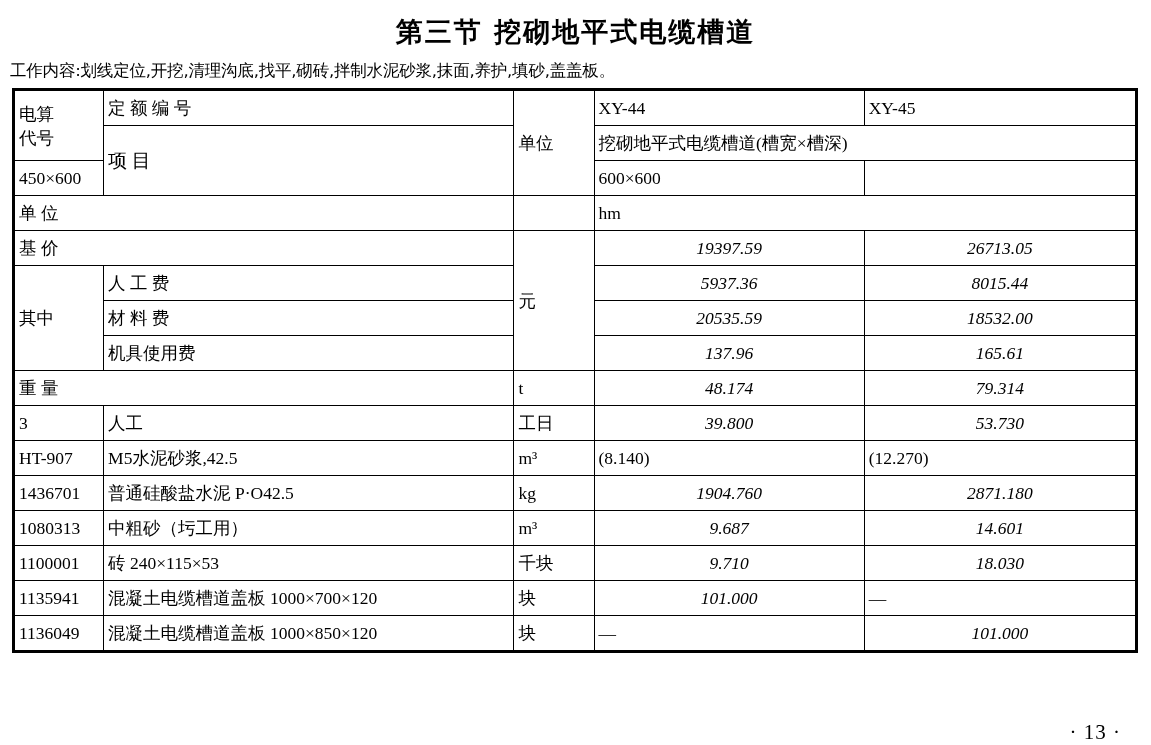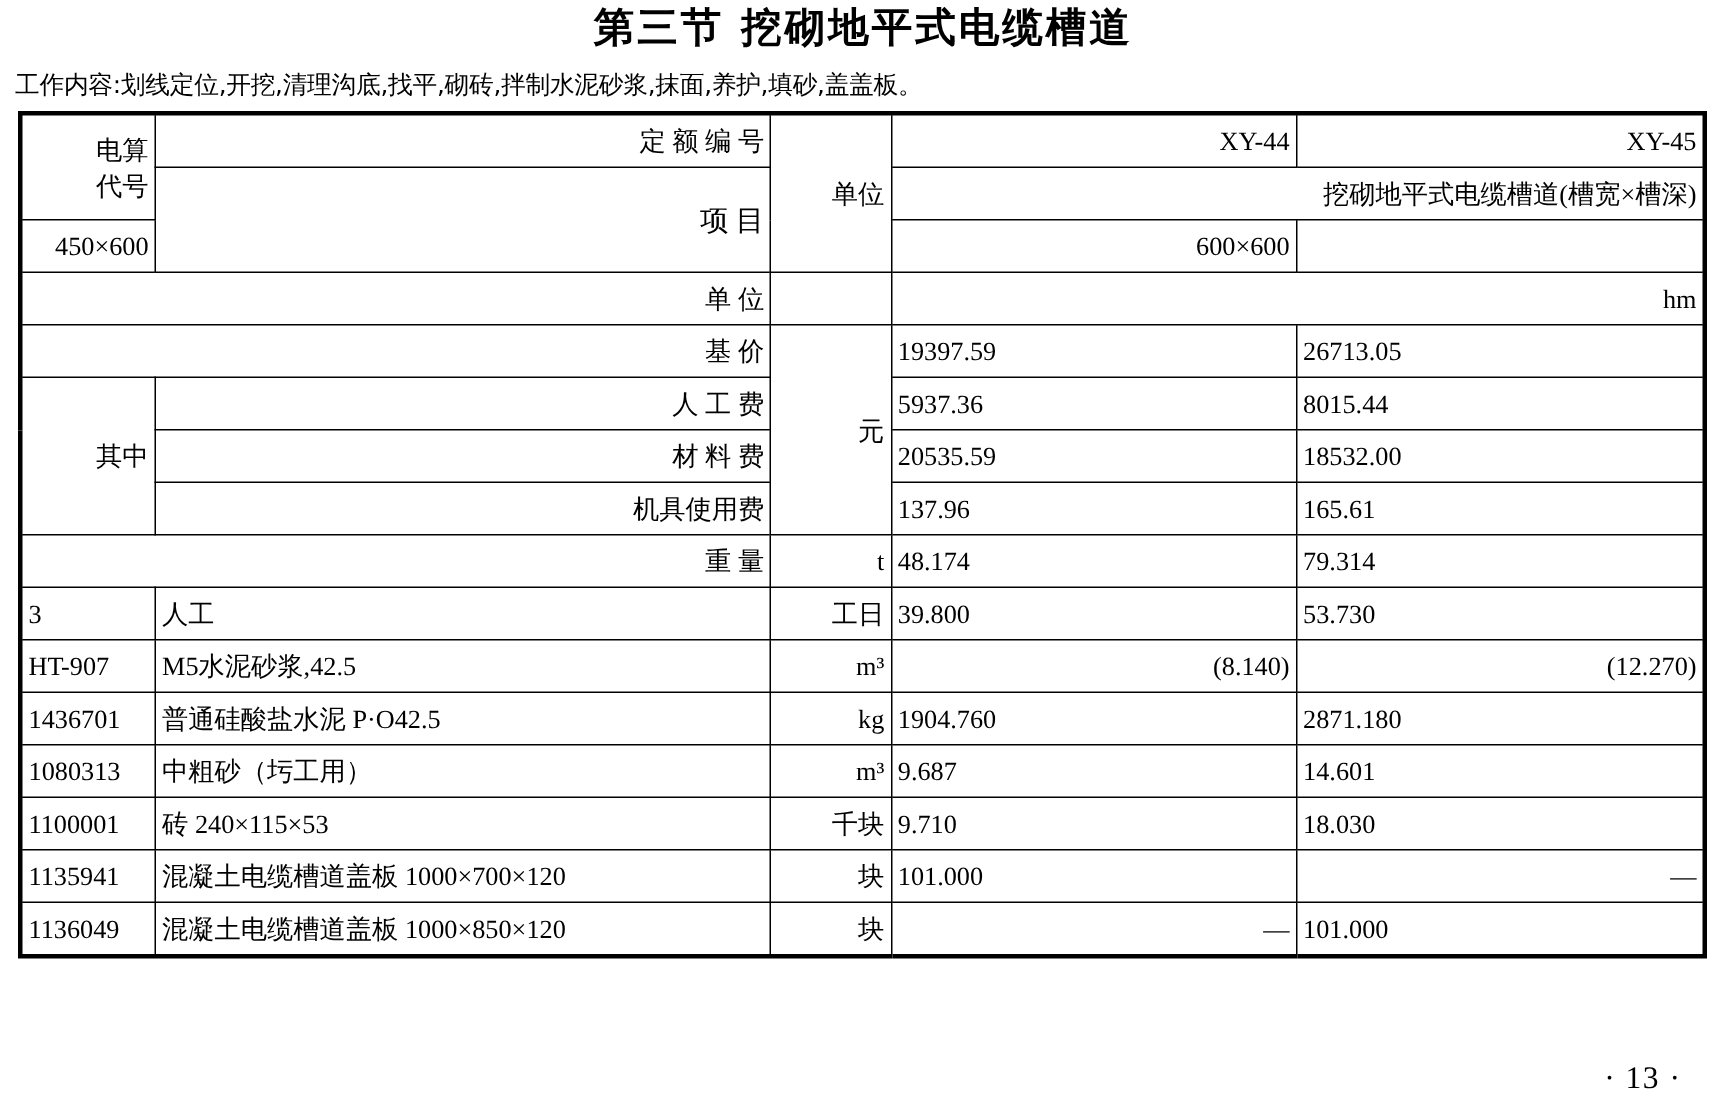--- a/index.html
+++ b/index.html
@@ -19,20 +19,21 @@
     position: relative;
     width: 1151px;
     height: 745px;
     box-sizing: border-box;
   }
   .title {
     text-align: center;
     font-size: 27px;
     font-weight: bold;
     letter-spacing: 2px;
+    margin-top: 14px;
     margin-bottom: 10px;
     font-family: "DejaVu Serif", "Liberation Serif", serif;
   }
   .worknote {
     font-size: 16.5px;
     margin: 0 0 6px 10px;
     font-family: "DejaVu Sans", sans-serif;
     letter-spacing: -0.2px;
   }
   table.main {
@@ -46,22 +47,22 @@
     padding: 2px 4px;
     font-size: 17.5px;
     vertical-align: middle;
     height: 30px;
     font-family: "Liberation Serif", "DejaVu Serif", serif;
   }
   table.main {
     border: 3px solid #000;
   }
   .cjk { font-family: "DejaVu Sans", "Liberation Sans", sans-serif; }
-  .c { text-align: right; }
-  .r { text-align: left; padding-right: 22px; }
+  .c { text-align: left; }
+  .r { text-align: center; padding-right: 22px; font-style: italic; }
   .l { text-align: left; padding-left: 6px; }
   .num { font-family: "Liberation Serif", "DejaVu Serif", serif; }
   .thickbottom { border-bottom: 3px solid #000 !important; }
   .pagenum {
     position: absolute;
     right: 30px;
     bottom: 14px;
     font-size: 21px;
     letter-spacing: 1px;
     margin-top: 32px;

